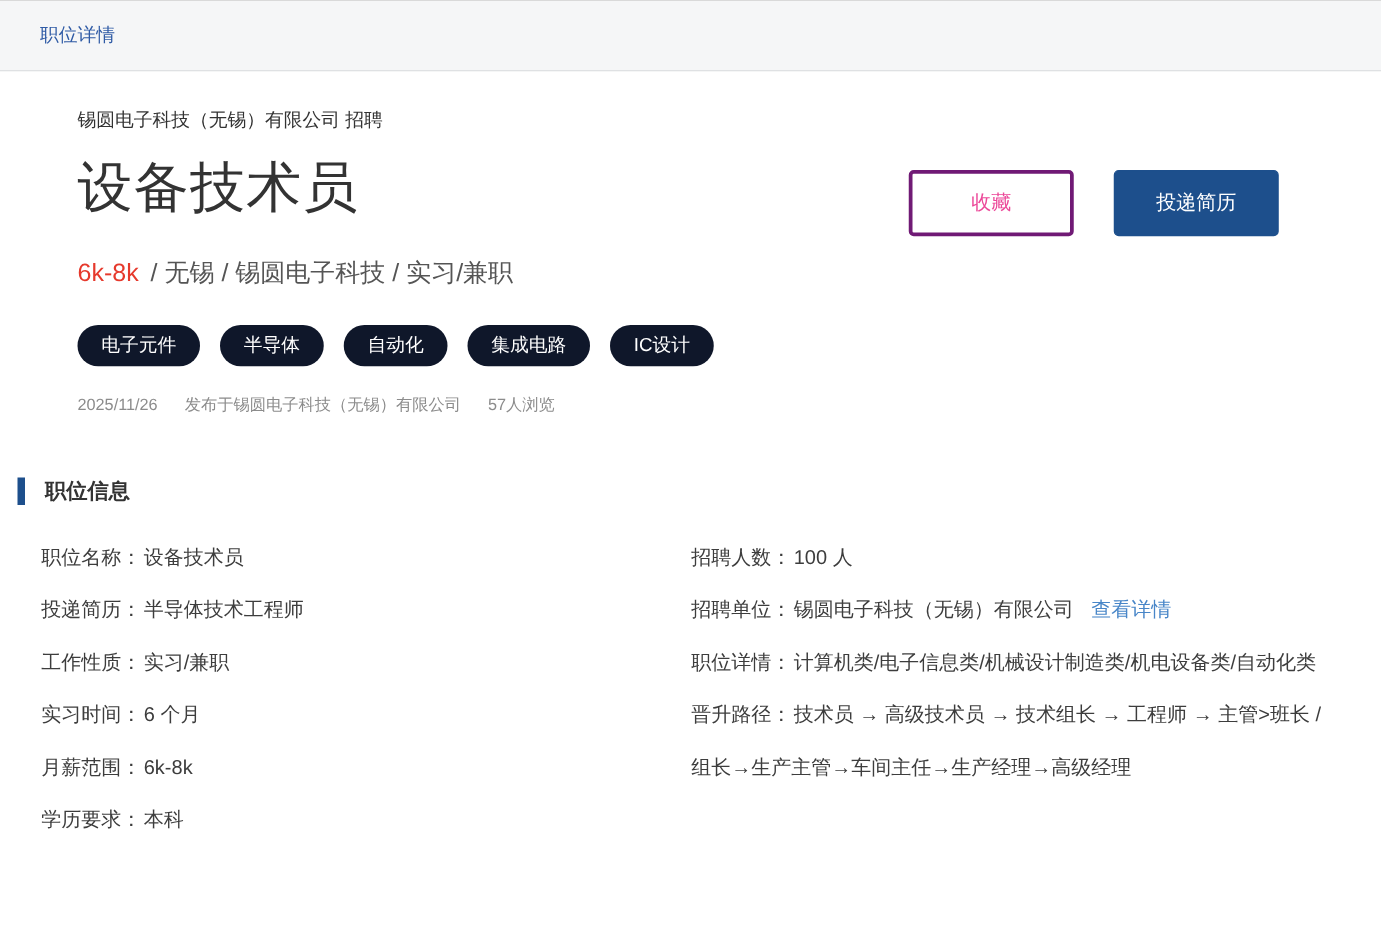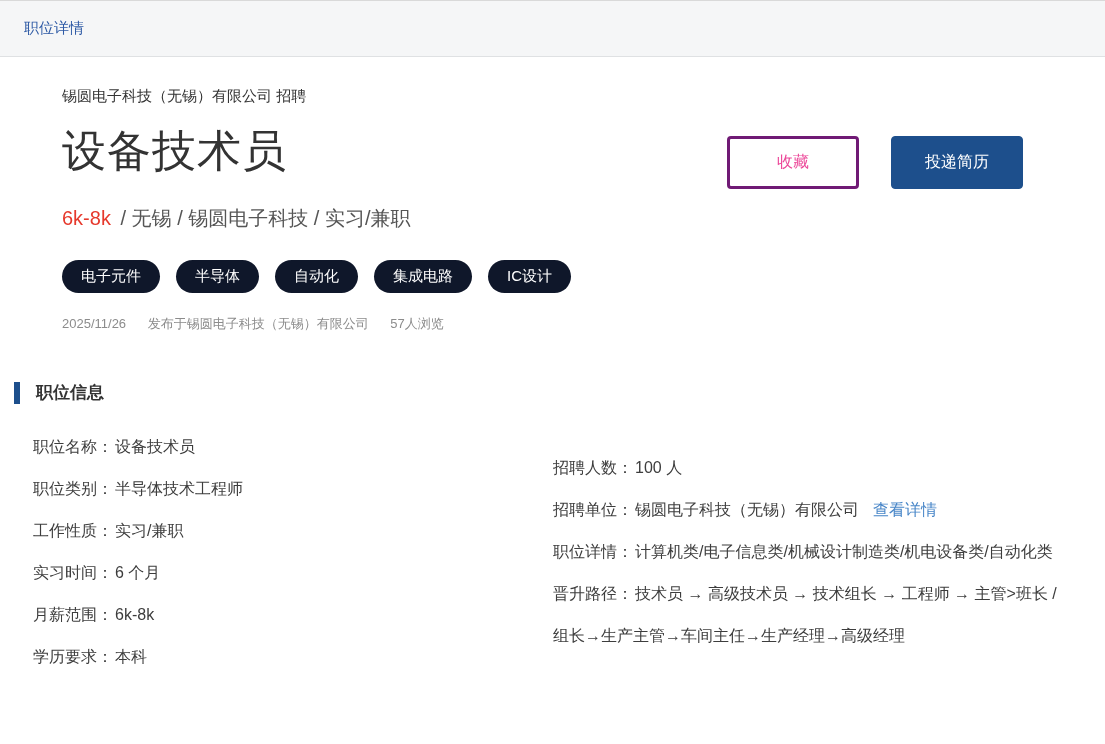--- a/index.html
+++ b/index.html
@@ -11,21 +11,21 @@
     color: #333;
   }
   .page { width: 1105px; height: 744px; border-top: 1px solid #d9d9d9; }
 
   
   .topbar {
     height: 56px;
     background: #f5f6f7;
     border-bottom: 1px solid #dfe1e3;
     display: flex; align-items: center;
-    padding-left: 24px;
+    padding-left: 32px;
   }
   .nav-link {
     color: #2e5aa5;
     font-size: 15px;
     text-decoration: none;
     cursor: pointer;
   }
 
   
   .content { padding: 0; }
@@ -89,21 +89,21 @@
     display: inline-block;
   }
   .section-title {
     margin-left: 16px;
     font-size: 17px;
     font-weight: bold;
     color: #333;
   }
 
   
-  .details { display: flex; margin-top: 22px; align-items: center; }
+  .details { display: flex; margin-top: 22px; }
   .col-left { width: 520px; margin-left: 33px; }
   .col-right { flex: 1; margin-right: 30px; }
   .row {
     font-size: 16px;
     line-height: 42px;
     color: #3d3d3d;
   }
   .row .val { margin-left: 2px; }
   .detail-link {
     color: #4886c8;
@@ -156,21 +156,21 @@
 
     <div class="section-header">
       <span class="section-bar"></span>
       <span class="section-title">职位信息</span>
     </div>
 
     <div class="details">
 
       <div class="col-left">
         <p class="row"><span class="lbl">职位名称：</span><span class="val">设备技术员</span></p>
-        <p class="row"><span class="lbl">职位类别：</span><span class="val">半导体技术工程师</span></p>
+        <p class="row"><span class="lbl">投递简历：</span><span class="val">半导体技术工程师</span></p>
         <p class="row"><span class="lbl">工作性质：</span><span class="val">实习/兼职</span></p>
         <p class="row"><span class="lbl">实习时间：</span><span class="val">6 个月</span></p>
         <p class="row"><span class="lbl">月薪范围：</span><span class="val">6k-8k</span></p>
         <p class="row"><span class="lbl">学历要求：</span><span class="val">本科</span></p>
       </div>
 
       <div class="col-right">
         <p class="row"><span class="lbl">招聘人数：</span><span class="val">100 人</span></p>
         <p class="row"><span class="lbl">招聘单位：</span><span class="val">锡圆电子科技（无锡）有限公司</span><a class="detail-link">查看详情</a></p>
         <p class="row"><span class="lbl">职位详情：</span><span class="val">计算机类/电子信息类/机械设计制造类/机电设备类/自动化类</span></p>

